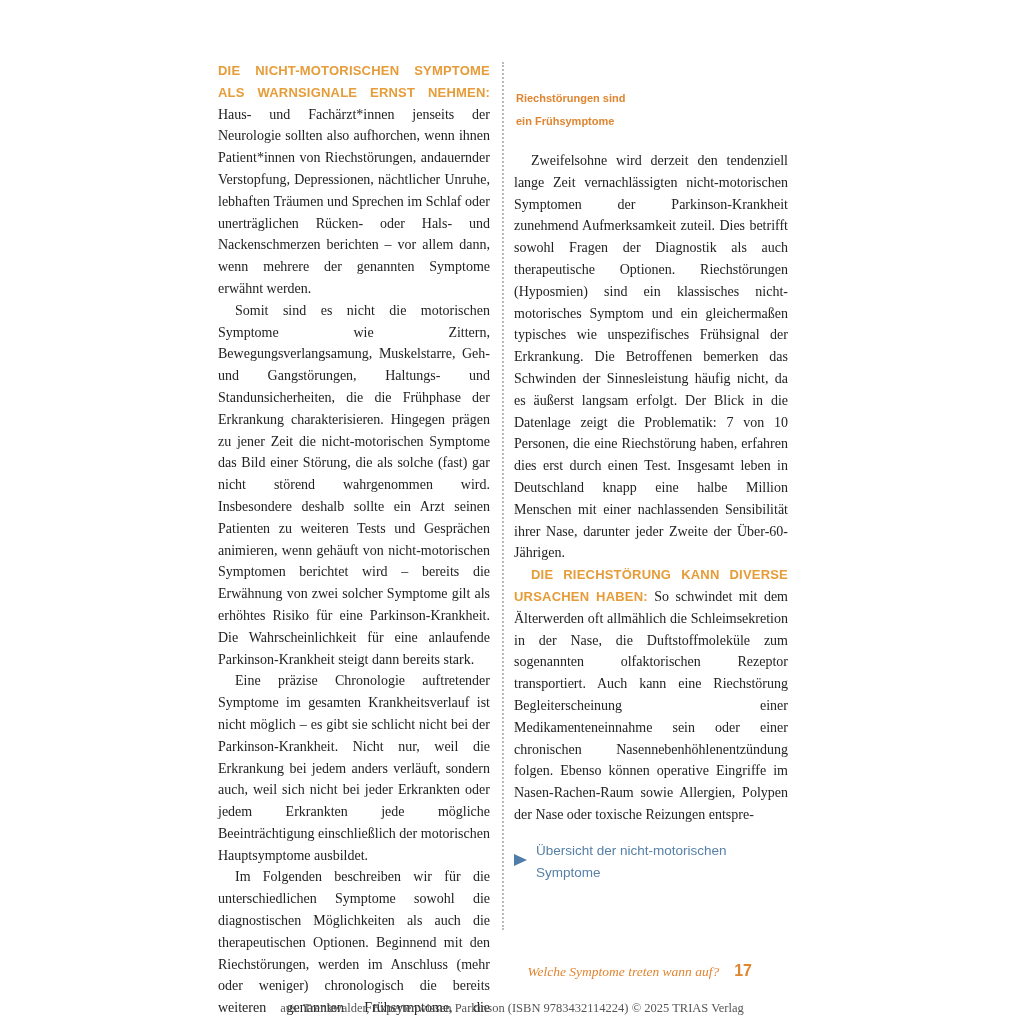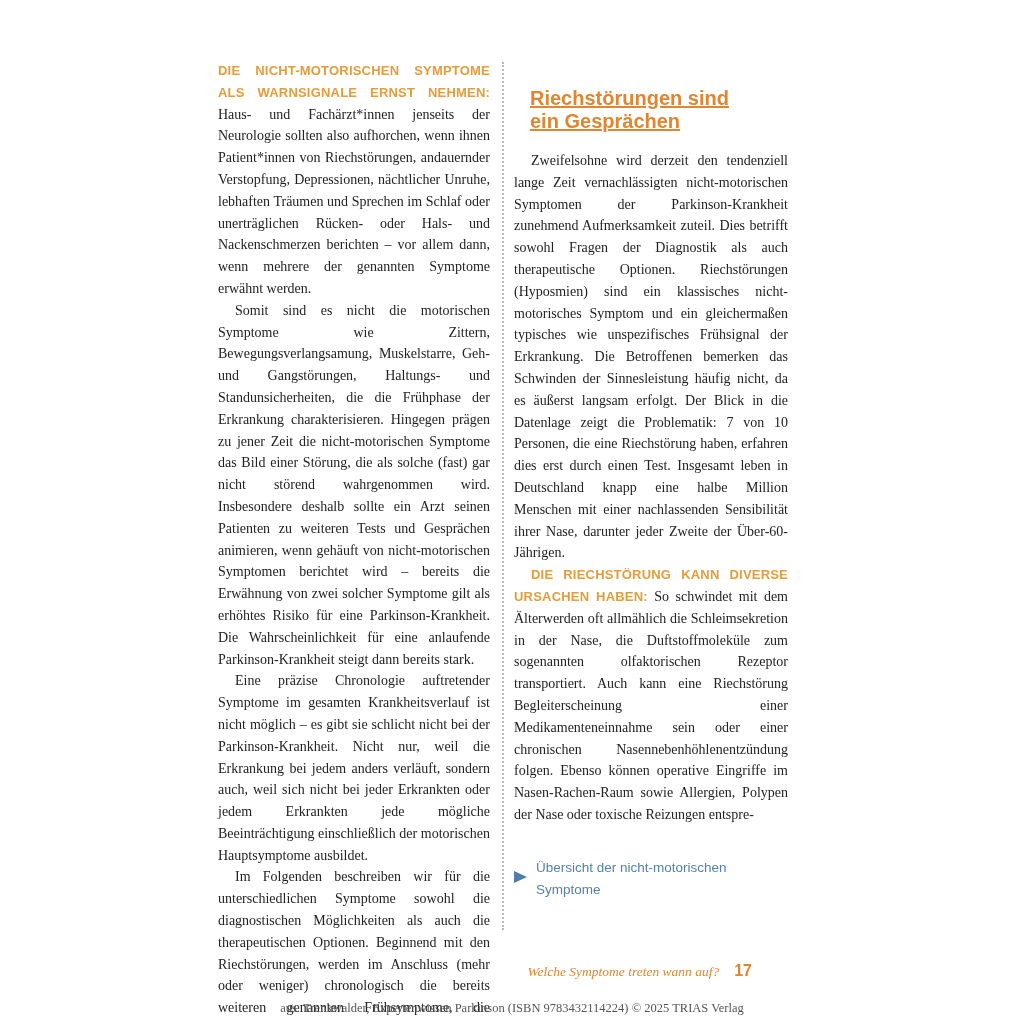--- a/index.html
+++ b/index.html
@@ -35,29 +35,28 @@
     font-family: "Liberation Sans", sans-serif;
     font-weight: bold;
     font-size: 13px;
     letter-spacing: 0.2px;
     color: #E69C38;
     margin-top: 8px;
   }
   .subheading {
     font-family: "Liberation Sans", sans-serif;
     font-weight: bold;
-    font-size: 20px;
+    font-size: 11px;
     line-height: 23px;
     color: #E08530;
     text-align: left;
-    margin: 27px 0 17px 16px;
-    text-decoration: underline;
+    margin: 27px 0 17px 2px;
   }
   .link-row {
-    margin-top: 31px;
+    margin-top: 14px;
     display: flex;
     align-items: center;
     gap: 9px;
     font-family: "Liberation Sans", sans-serif;
     font-size: 13.5px;
     color: #5680A8;
     text-align: left;
     cursor: pointer;
   }
   .link-row .tri { flex: 0 0 auto; display: inline-block; }
@@ -108,21 +107,21 @@
     </p>
     <p class="body-par">Somit sind es nicht die motorischen Symptome wie Zittern, Bewegungsverlangsamung, Muskelstarre, Geh- und Gangstörungen, Haltungs- und Standunsicherheiten, die die Frühphase der Erkrankung charakterisieren. Hingegen prägen zu jener Zeit die nicht-motorischen Symptome das Bild einer Störung, die als solche (fast) gar nicht störend wahrgenommen wird. Insbesondere deshalb sollte ein Arzt seinen Patienten zu weiteren Tests und Gesprächen animieren, wenn gehäuft von nicht-motorischen Symptomen berichtet wird – bereits die Erwähnung von zwei solcher Symptome gilt als erhöhtes Risiko für eine Parkinson-Krankheit. Die Wahrscheinlichkeit für eine anlaufende Parkinson-Krankheit steigt dann bereits stark.</p>
     <p class="body-par">Eine präzise Chronologie auftretender Symptome im gesamten Krankheitsverlauf ist nicht möglich – es gibt sie schlicht nicht bei der Parkinson-Krankheit. Nicht nur, weil die Erkrankung bei jedem anders verläuft, sondern auch, weil sich nicht bei jeder Erkrankten oder jedem Erkrankten jede mögliche Beeinträchtigung einschließlich der motorischen Hauptsymptome ausbildet.</p>
     <p class="body-par">Im Folgenden beschreiben wir für die unterschiedlichen Symptome sowohl die diagnostischen Möglichkeiten als auch die therapeutischen Optionen. Beginnend mit den Riechstörungen, werden im Anschluss (mehr oder weniger) chronologisch die bereits weiteren genannten Frühsymptome, die motorischen</p>
   </div>
 
   <div class="col col--right">
 
     <h2 class="subheading">
       <span>Riechstörungen sind</span><br>
-      <span>ein Gesprächen</span>
+      <span>ein Frühsymptome</span>
     </h2>
 
     <p class="body-par">Zweifelsohne wird derzeit den tendenziell lange Zeit vernachlässigten nicht-motorischen Symptomen der Parkinson-Krankheit zunehmend Aufmerksamkeit zuteil. Dies betrifft sowohl Fragen der Diagnostik als auch therapeutische Optionen. Riechstörungen (Hyposmien) sind ein klassisches nicht-motorisches Symptom und ein gleichermaßen typisches wie unspezifisches Frühsignal der Erkrankung. Die Betroffenen bemerken das Schwinden der Sinnesleistung häufig nicht, da es äußerst langsam erfolgt. Der Blick in die Datenlage zeigt die Problematik: 7 von 10 Personen, die eine Riechstörung haben, erfahren dies erst durch einen Test. Insgesamt leben in Deutschland knapp eine halbe Million Menschen mit einer nachlassenden Sensibilität ihrer Nase, darunter jeder Zweite der Über-60-Jährigen.</p>
 
     <p class="body-par">
       <span class="lead-in">DIE RIECHSTÖRUNG KANN DIVERSE URSACHEN HABEN:</span><span> So schwindet mit dem Älterwerden oft allmählich die Schleimsekretion in der Nase, die Duftstoffmoleküle zum sogenannten olfaktorischen Rezeptor transportiert. Auch kann eine Riechstörung Begleiterscheinung einer Medikamenteneinnahme sein oder einer chronischen Nasennebenhöhlenentzündung folgen. Ebenso können operative Eingriffe im Nasen-Rachen-Raum sowie Allergien, Polypen der Nase oder toxische Reizungen entspre-</span>
     </p>
 
     <div class="link-row">
       <span class="tri">

